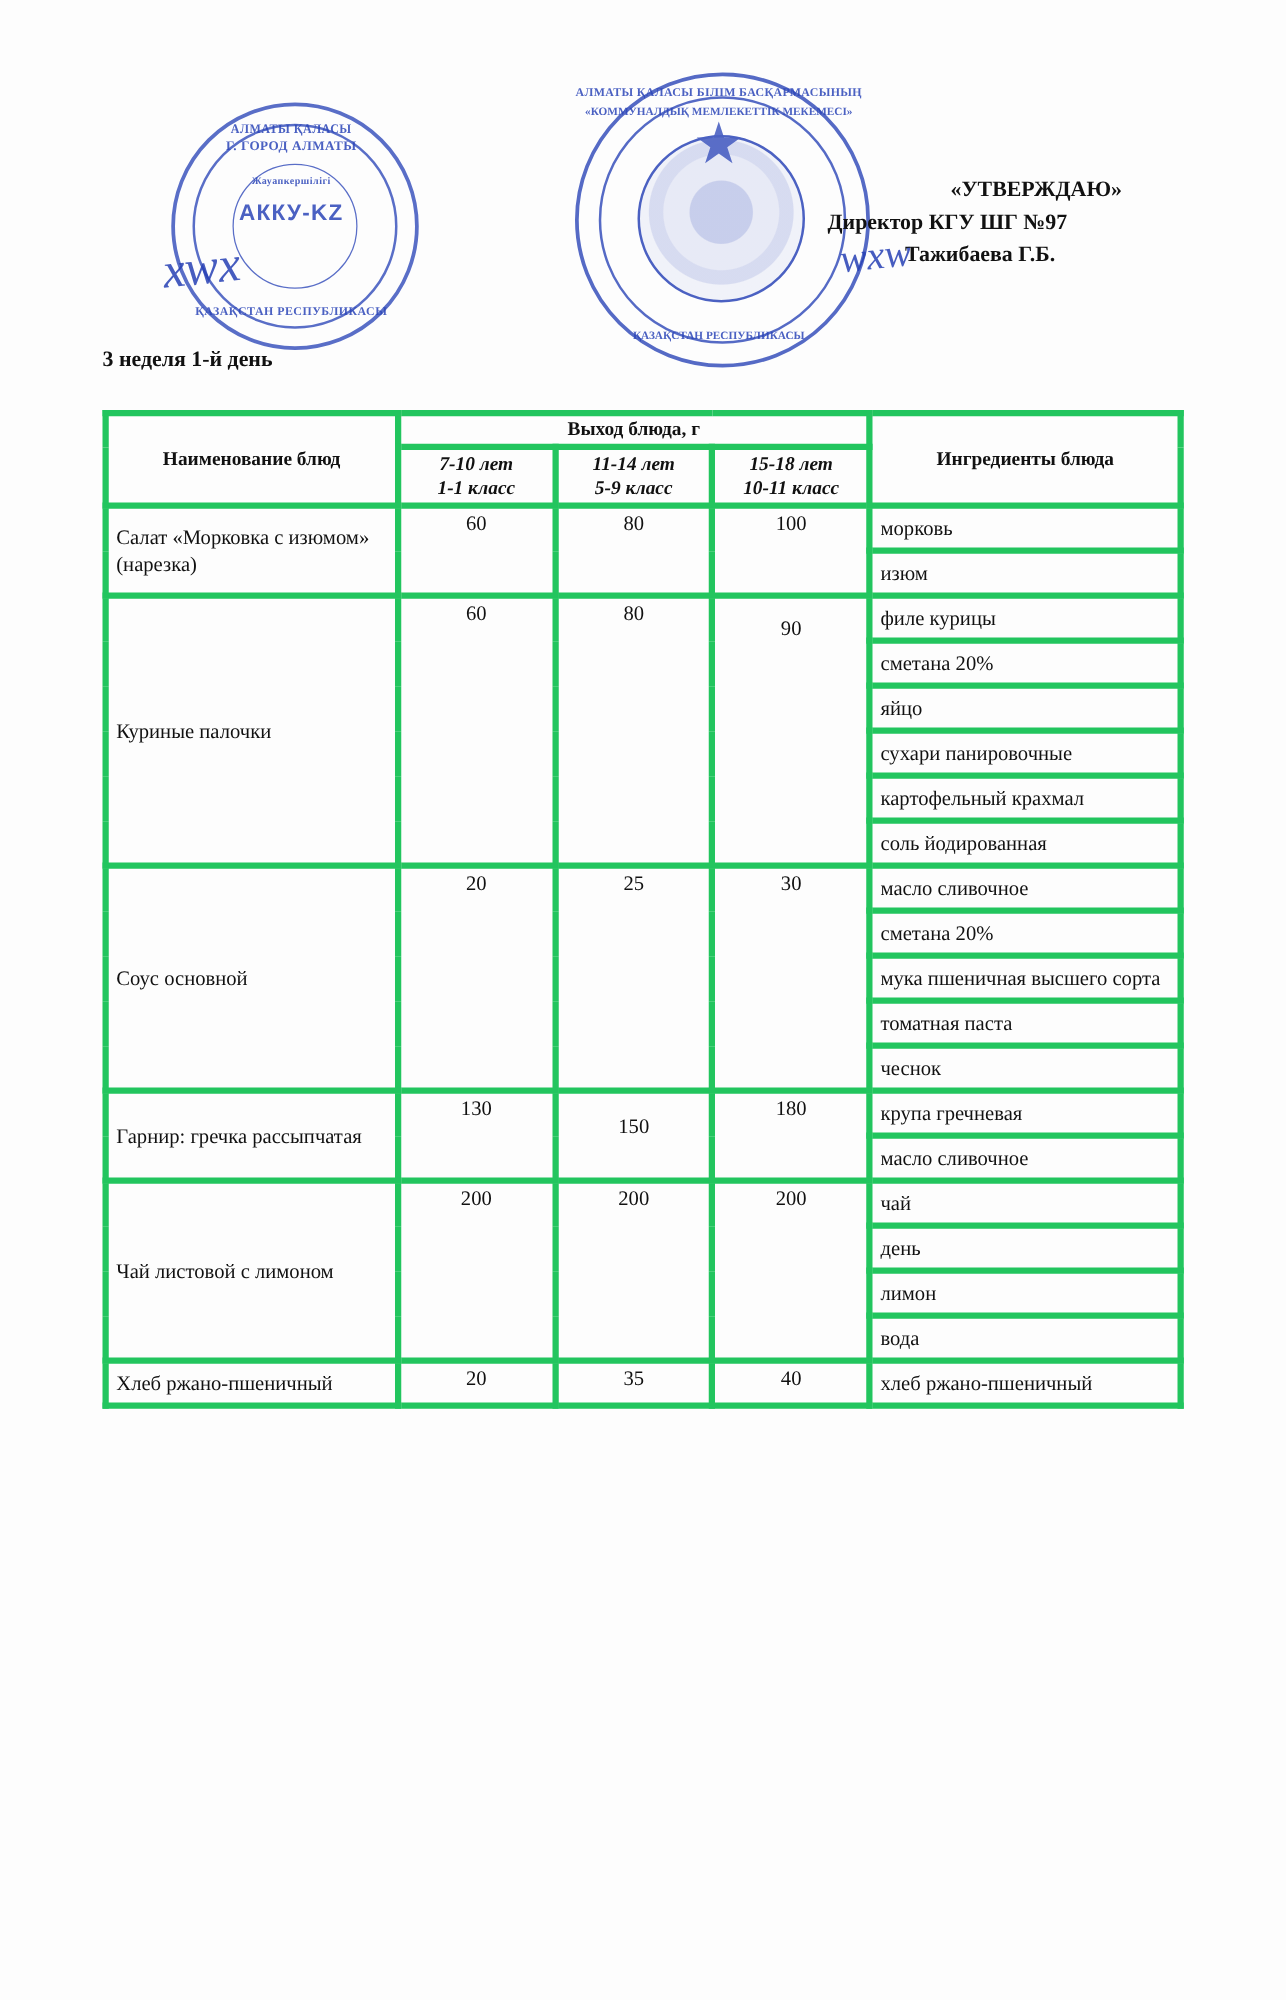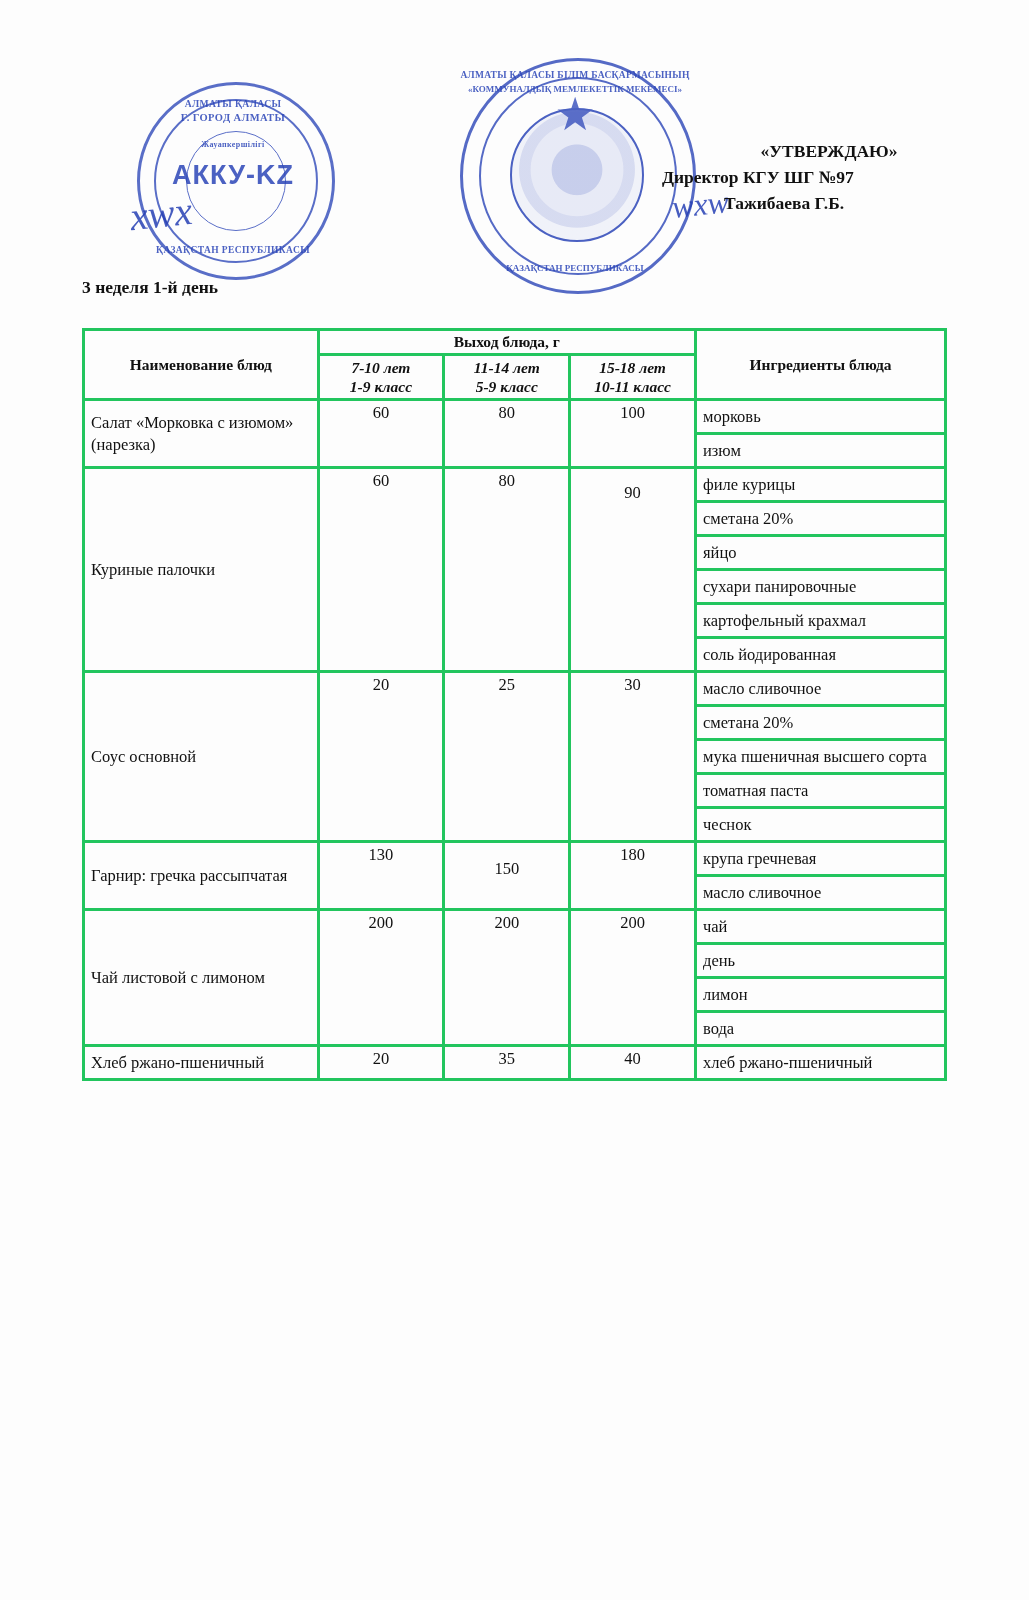--- a/index.html
+++ b/index.html
@@ -112,21 +112,21 @@
     position: absolute;
     bottom: 18px; left: 0; right: 0;
     text-align: center;
     font-size: 9.5px;
     line-height: 11px;
   }
   .s1-center {
     position: absolute;
     top: 78px; left: 0; right: 0;
     text-align: center;
-    font-size: 27px;
+    font-size: 18px;
     font-weight: bold;
     font-family: "Liberation Sans", sans-serif;
     letter-spacing: 1px;
   }
   .s1-sub {
     position: absolute;
     top: 58px; left: 0; right: 0;
     text-align: center;
     font-size: 8px;
   }
@@ -215,21 +215,21 @@
   
   table.menu {
     position: absolute;
     left: 82px;
     top: 328px;
     width: 865px;
     border-collapse: collapse;
     font-size: 16.5px;
   }
   table.menu td, table.menu th {
-    border: 3px solid #22c55e;
+    border: 5px solid #22c55e;
     padding: 2px 6px;
     vertical-align: middle;
   }
   table.menu th {
     font-weight: bold;
     text-align: center;
     font-size: 15.5px;
   }
   .th-dish { width: 250px; }
   .th-out  { width: 130px; font-style: italic; }
@@ -293,21 +293,21 @@
   <table class="menu">
     <thead>
       <tr>
         <th class="th-dish" rowspan="2">Наименование блюд</th>
         <th colspan="3">Выход блюда, г</th>
         <th class="th-ing" rowspan="2">Ингредиенты блюда</th>
       </tr>
       <tr>
         <th class="th-out hdr-sub">
           <div>7-10 лет</div>
-          <div>1-9 класс</div>
+          <div>1-1 класс</div>
         </th>
         <th class="th-out hdr-sub">
           <div>11-14 лет</div>
           <div>5-9 класс</div>
         </th>
         <th class="th-out hdr-sub">
           <div>15-18 лет</div>
           <div>10-11 класс</div>
         </th>
       </tr>

